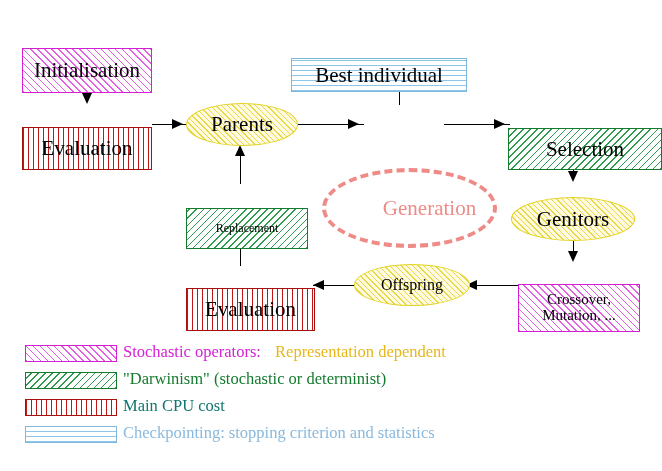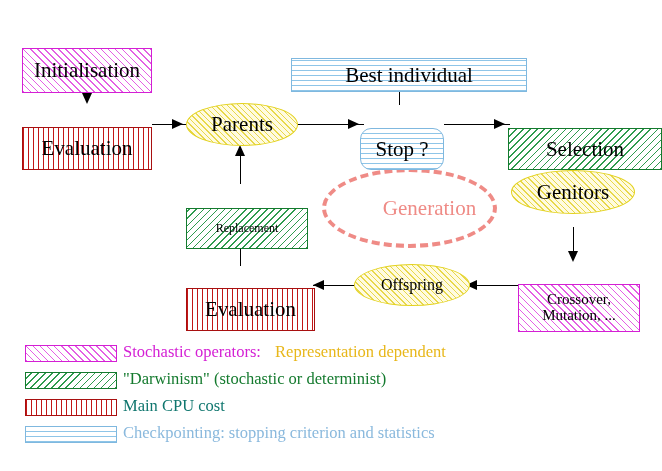--- a/index.html
+++ b/index.html
@@ -174,33 +174,30 @@
   </div>
 
   <div class="node rect fill-red" style="left:22px; top:103px; width:130px; height:43px;">
     <span class="lbl" style="font-size:21px;">Evaluation</span>
   </div>
 
   <div class="node ellipse fill-yellow" style="left:186px; top:103px; width:112px; height:43px;">
     <span class="lbl" style="font-size:21px;">Parents</span>
   </div>
 
-  <div class="node rect round fill-blue" style="left:360px; top:104px; width:84px; height:42px;">
-    <span class="lbl" style="font-size:21px;">Stop ?</span>
-  </div>
-
-  <div class="node rect fill-blue" style="left:291px; top:34px; width:236px; height:34px;">
+
+  <div class="node rect fill-blue" style="left:291px; top:34px; width:176px; height:34px;">
     <span class="lbl" style="font-size:21px;">Best individual</span>
   </div>
 
   <div class="node rect fill-green" style="left:508px; top:104px; width:154px; height:42px;">
     <span class="lbl" style="font-size:21px;">Selection</span>
   </div>
 
-  <div class="node ellipse fill-yellow" style="left:511px; top:170px; width:124px; height:44px;justify-content:center;">
+  <div class="node ellipse fill-yellow" style="left:511px; top:197px; width:124px; height:44px;justify-content:center;">
     <span class="lbl" style="font-size:21px;">Genitors</span>
   </div>
 
   <div class="node rect fill-magenta" style="left:518px; top:260px; width:122px; height:48px; flex-direction:column; justify-content:center;">
     <span class="lbl" style="font-size:15px;">Crossover,</span>
     <span class="lbl" style="font-size:15px;">Mutation, ...</span>
   </div>
 
   <div class="node ellipse fill-yellow" style="left:354px; top:264px; width:116px; height:42px;">
     <span class="lbl" style="font-size:16px;">Offspring</span>

